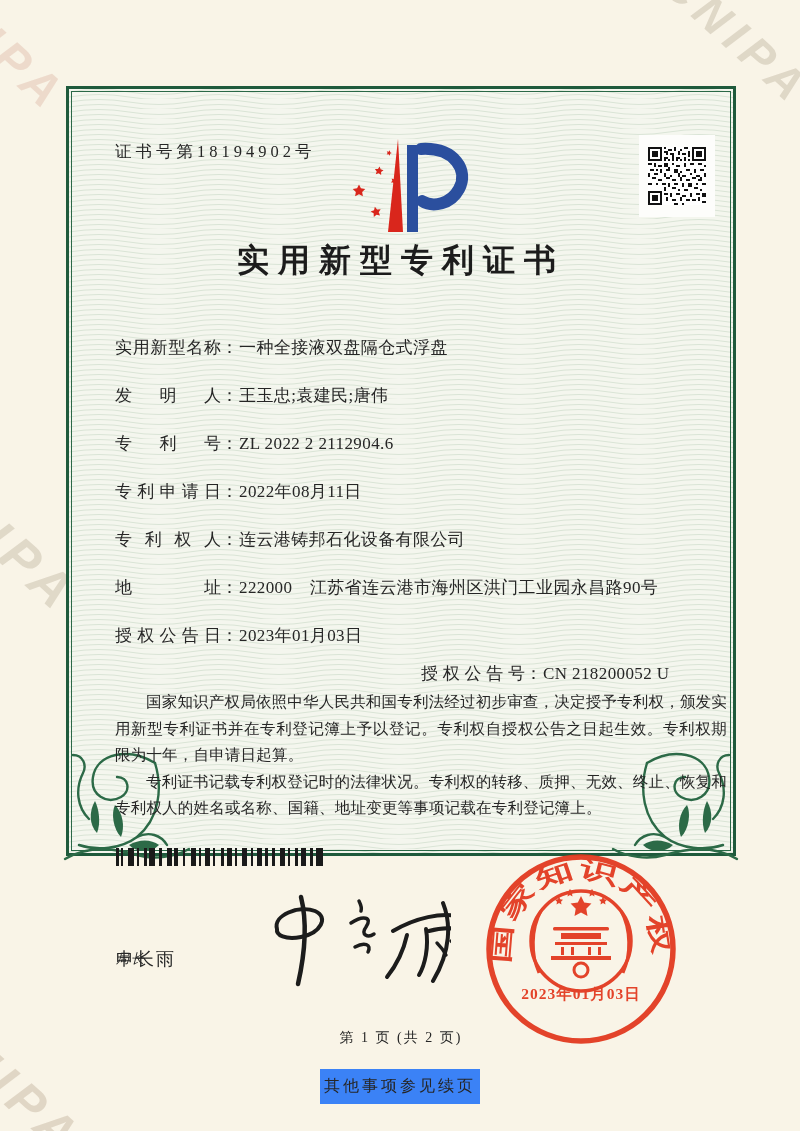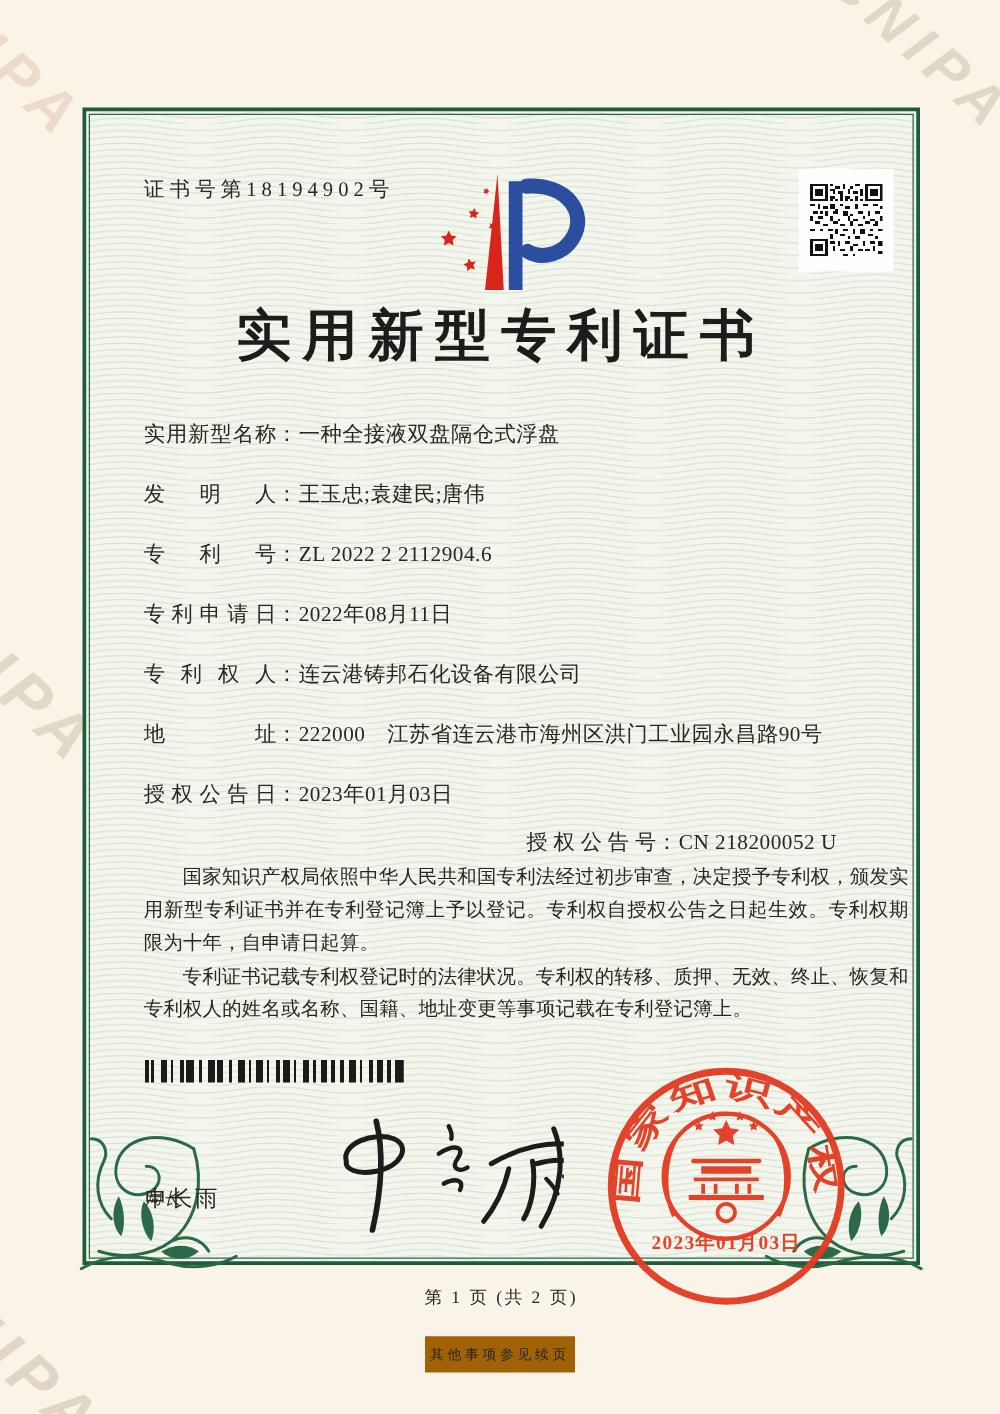--- a/index.html
+++ b/index.html
@@ -18,34 +18,34 @@
   .wm-tl{left:-60px;top:-42px;font-size:48px;color:rgba(228,196,180,.55);transform:rotate(42deg);}
   .wm-tr{left:688px;top:-44px;font-size:46px;color:rgba(198,188,168,.5);transform:rotate(42deg);}
   .wm-logo{left:214px;top:128px;font-size:42px;color:rgba(232,198,184,.42);transform:rotate(42deg);}
   .wm-center{left:468px;top:318px;font-size:50px;color:rgba(206,196,172,.5);transform:rotate(40deg);}
   .wm-left{left:-56px;top:448px;font-size:52px;color:rgba(200,190,170,.5);transform:rotate(42deg);}
   .wm-para{left:230px;top:640px;font-size:46px;color:rgba(214,200,180,.28);transform:rotate(42deg);}
   .wm-bl{left:-48px;top:996px;font-size:50px;color:rgba(204,190,170,.55);transform:rotate(42deg);}
 
   
   .cert{
-    position:absolute;left:66px;top:86px;width:670px;height:926px;
+    position:absolute;left:66px;top:86px;width:670px;height:770px;
     border:3px solid #1f5a3c;background:#f4f6ee;box-sizing:border-box;
   }
   .cert-inner-line{position:absolute;inset:2px;border:1px solid #2a6847;pointer-events:none;}
   .wave-bg{position:absolute;inset:0;width:100%;height:100%;}
 
   
   .cert-no{position:absolute;left:46px;top:52px;font-size:16.5px;letter-spacing:4px;}
   .qr-box{position:absolute;left:570px;top:46px;width:76px;height:82px;background:#fdfdfb;}
   .qr-box svg{position:absolute;left:9px;top:12px;}
   .logo{position:absolute;left:270px;top:46px;}
   .title{
     position:absolute;left:0;right:0;top:150px;text-align:center;
-    font-size:44px;font-weight:600;letter-spacing:9px;color:#1c1c1c;
+    font-size:32px;font-weight:600;letter-spacing:9px;color:#1c1c1c;
   }
 
   
   .row{position:absolute;left:46px;width:600px;font-size:17px;white-space:nowrap;}
   .lbl{display:inline-block;width:106px;text-align:justify;text-align-last:justify;vertical-align:bottom;}
   .colon{display:inline-block;width:18px;}
   .val{letter-spacing:.4px;}
   .row .group2{position:absolute;left:306px;top:0;}
   .group2 .lbl{width:104px;margin-top:38px;}
 
@@ -78,21 +78,21 @@
   .signer-name{position:absolute;left:47px;top:858px;font-size:18px;letter-spacing:2px;}
   .signature{position:absolute;left:152px;top:782px;}
 
   
   .seal{position:absolute;left:412px;top:760px;opacity:.95;}
 
   
   .page-num{position:absolute;left:0;right:0;top:940px;text-align:center;font-size:14px;letter-spacing:2px;}
   .footer-note{
     position:absolute;left:50%;top:1069px;transform:translateX(-50%);
-    background:#a16207;padding:7px 4px;font-size:11px;letter-spacing:3px;white-space:nowrap;
+    background:#3b82f6;padding:7px 4px;font-size:16px;letter-spacing:3px;white-space:nowrap;
   }
 
   
   .flourish{position:absolute;pointer-events:none;}
   .fl-bl{left:-10px;bottom:-12px;}
   .fl-br{right:-10px;bottom:-12px;transform:scaleX(-1);}
 </style>
 </head>
 <body>
 

